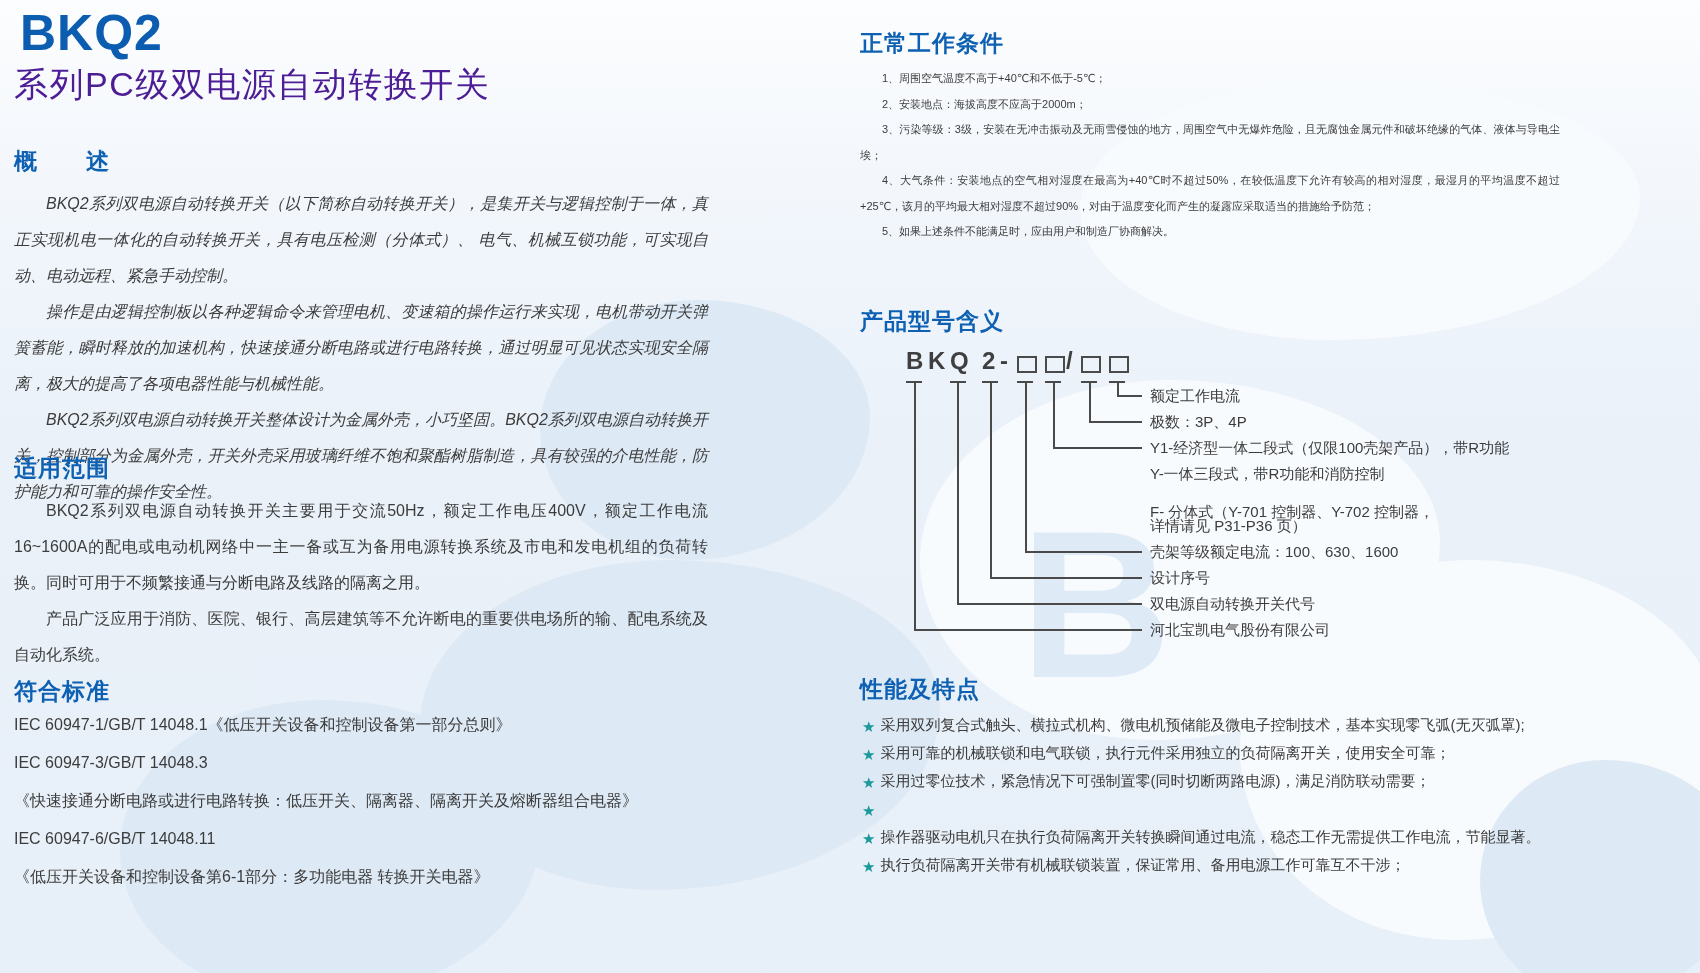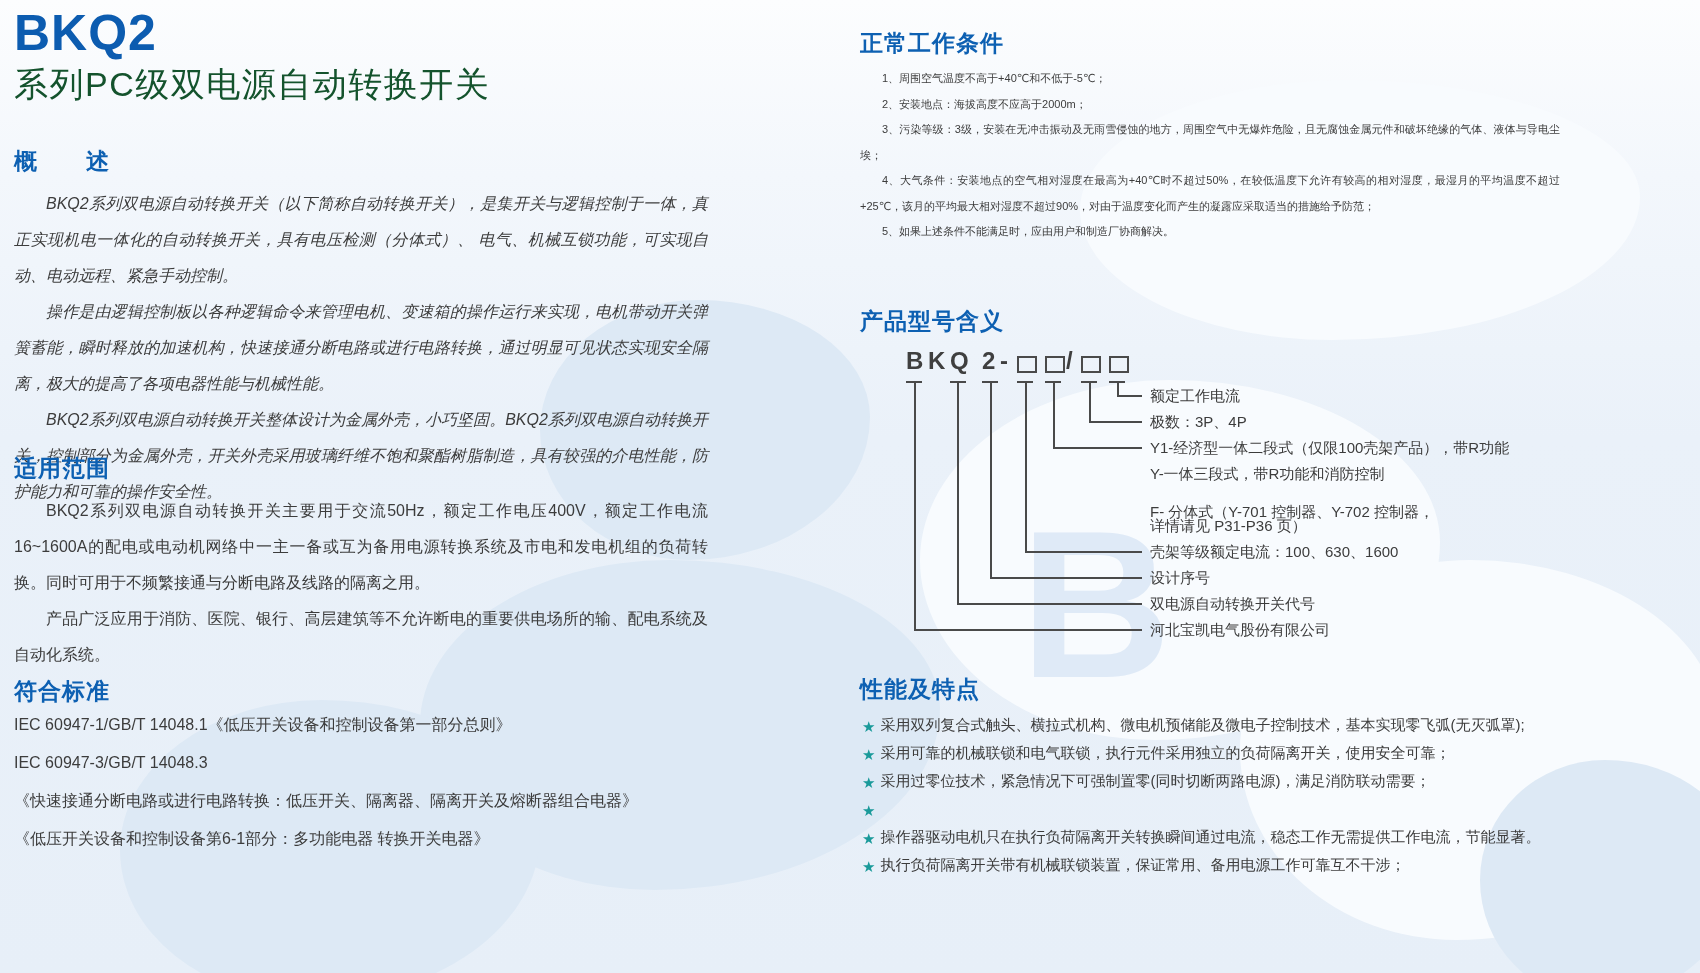--- a/index.html
+++ b/index.html
@@ -13,25 +13,25 @@
   .blob.w{background:#f8fbfe;}
   .blob.b{background:#dde9f5;}
   .watermark{
     position:absolute;left:1020px;top:500px;font-size:210px;font-weight:700;
     color:#dfeaf7;line-height:1;user-select:none;
   }
   .heading{
     position:absolute;font-size:23px;font-weight:700;color:#0d60b2;letter-spacing:1px;white-space:nowrap;
   }
   .brand{
-    position:absolute;left:14px;top:6px;font-size:50px;font-weight:800;
+    position:absolute;left:20px;top:6px;font-size:50px;font-weight:800;
     color:#0c5cb0;letter-spacing:1px;line-height:1.1;
   }
   .subtitle{
-    position:absolute;left:14px;top:62px;font-size:34px;color:#14532d;
+    position:absolute;left:14px;top:62px;font-size:34px;color:#4c1d95;
     letter-spacing:1.5px;white-space:nowrap;
   }
   .textblock{position:absolute;color:#3c3c3c;}
   .textblock p{margin:0;}
   .para{font-size:16px;line-height:36px;text-align:justify;text-indent:2em;}
   .stdline{font-size:16px;line-height:38px;}
   .cond{font-size:11px;line-height:25.5px;text-align:justify;text-indent:2em;}
   
   .diagram{position:absolute;left:860px;top:345px;width:720px;height:305px;}
   .code-char{position:absolute;top:4px;font-size:24px;font-weight:600;color:#3f3f3f;line-height:24px;}
@@ -71,20 +71,21 @@
 <div class="textblock" style="left:14px;top:493px;width:694px;">
   <p class="para">BKQ2系列双电源自动转换开关主要用于交流50Hz，额定工作电压400V，额定工作电流16~1600A的配电或电动机网络中一主一备或互为备用电源转换系统及市电和发电机组的负荷转换。同时可用于不频繁接通与分断电路及线路的隔离之用。</p>
   <p class="para">产品广泛应用于消防、医院、银行、高层建筑等不允许断电的重要供电场所的输、配电系统及自动化系统。</p>
 </div>
 
 <div class="heading" style="left:14px;top:676px;">符合标准</div>
 <div class="textblock" style="left:14px;top:706px;width:700px;">
   <p class="stdline">IEC 60947-1/GB/T 14048.1《低压开关设备和控制设备第一部分总则》</p>
   <p class="stdline">IEC 60947-3/GB/T 14048.3</p>
   <p class="stdline">《快速接通分断电路或进行电路转换：低压开关、隔离器、隔离开关及熔断器组合电器》</p>
+  <p class="stdline">IEC 60947-6/GB/T 14048.11</p>
   <p class="stdline">《低压开关设备和控制设备第6-1部分：多功能电器 转换开关电器》</p>
 </div>
 
 <div class="heading" style="left:860px;top:28px;">正常工作条件</div>
 <div class="textblock" style="left:860px;top:66px;width:700px;">
   <p class="cond">1、周围空气温度不高于+40℃和不低于-5℃；</p>
   <p class="cond">2、安装地点：海拔高度不应高于2000m；</p>
   <p class="cond">3、污染等级：3级，安装在无冲击振动及无雨雪侵蚀的地方，周围空气中无爆炸危险，且无腐蚀金属元件和破坏绝缘的气体、液体与导电尘埃；</p>
   <p class="cond">4、大气条件：安装地点的空气相对湿度在最高为+40℃时不超过50%，在较低温度下允许有较高的相对湿度，最湿月的平均温度不超过+25℃，该月的平均最大相对湿度不超过90%，对由于温度变化而产生的凝露应采取适当的措施给予防范；</p>
   <p class="cond">5、如果上述条件不能满足时，应由用户和制造厂协商解决。</p>

